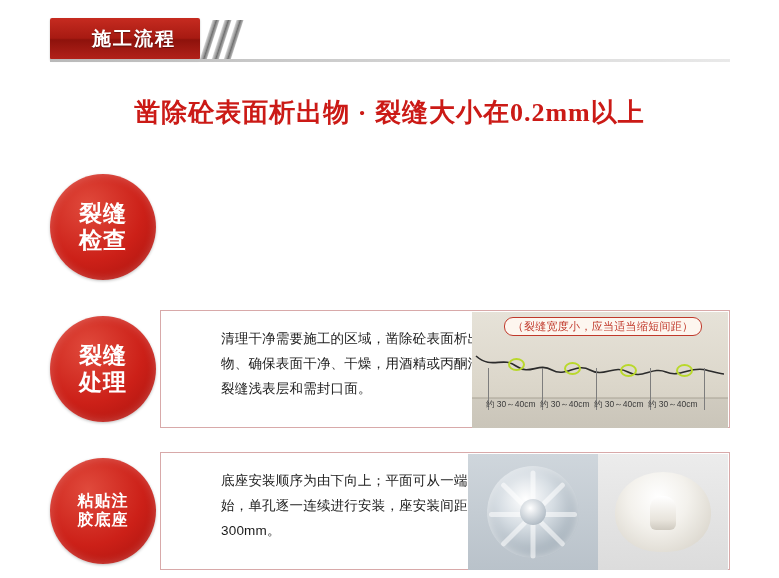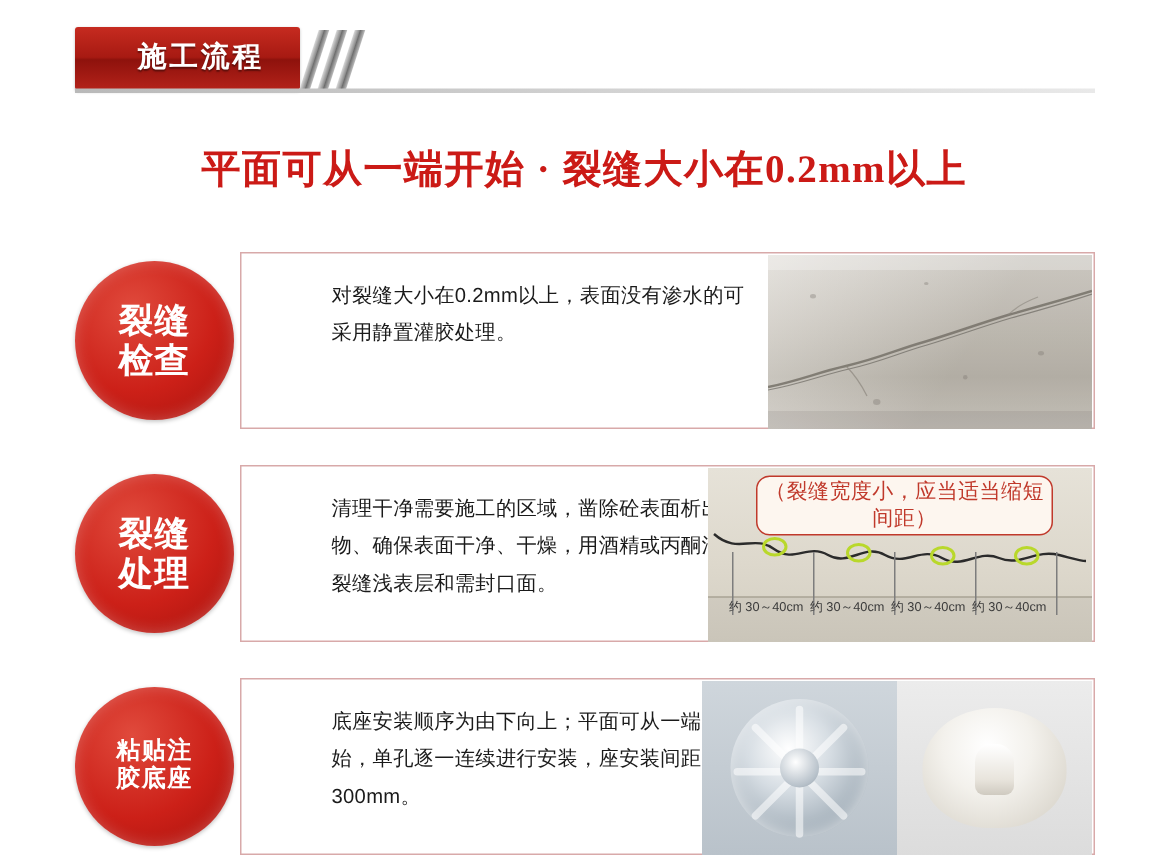--- a/index.html
+++ b/index.html
@@ -172,21 +172,21 @@
     right: 1px;
     width: 256px;
     background: linear-gradient(to bottom, #e6e2d8 0%, #ddd8cc 55%, #d3cec1 100%);
   }
   .photo2-caption {
     position: absolute;
     left: 32px;
     top: 5px;
     width: 196px;
     text-align: center;
-    font-size: 14px;
+    font-size: 11px;
     color: #c0392b;
     border: 1px solid #c0392b;
     border-radius: 9px;
     padding: 1px 0;
     background: #fdf6ef;
     letter-spacing: 0.3px;
   }
   .dim-label {
     position: absolute;
     bottom: 17px;
@@ -269,46 +269,28 @@
   <div class="header-tab"></div>
   <div class="header-tab-text">施工流程</div>
   <div class="header-slashes">
     <div class="slash s1"></div>
     <div class="slash s2"></div>
     <div class="slash s3"></div>
   </div>
 </div>
 <div class="header-rule"></div>
 
-<div class="main-title">平面可从一端开始 · 裂缝大小在0.2mm以上</div>
+<div class="main-title">凿除砼表面析出物 · 裂缝大小在0.2mm以上</div>
 
 <div class="step s1">
   <div class="badge">
     <span>
       <span>裂缝</span><br>
       <span>检查</span>
     </span>
-  </div>
-  <div class="panel">
-    <div class="panel-text">对裂缝大小在0.2mm以上，表面没有渗水的可采用静置灌胶处理。</div>
-    <div class="photo photo1">
-      <svg class="crackline" width="216" height="116" viewBox="0 0 216 116">
-        <path d="M0,88 C20,84 34,78 52,74 C74,69 86,63 104,58 C124,52 140,46 160,40 C178,35 196,30 216,24" stroke="#7a756d" stroke-width="1.6" fill="none" opacity="0.9"></path>
-        <path d="M0,90 C22,86 36,80 54,76 C76,71 88,65 106,60 C126,54 142,48 162,42 C180,37 198,32 216,26" stroke="#5e5a54" stroke-width="0.8" fill="none" opacity="0.6"></path>
-        <path d="M52,74 C58,80 62,86 66,94" stroke="#8b867d" stroke-width="0.8" fill="none" opacity="0.7"></path>
-        <path d="M160,40 C166,34 172,31 180,28" stroke="#8b867d" stroke-width="0.8" fill="none" opacity="0.6"></path>
-        <rect x="0" y="0" width="216" height="10" fill="rgba(255,255,255,0.28)"></rect>
-        <rect x="0" y="104" width="216" height="12" fill="rgba(90,86,80,0.12)"></rect>
-      </svg>
-      <div class="speck" style="left:28px;top:26px;width:4px;height:3px;"></div>
-      <div class="speck" style="left:70px;top:96px;width:5px;height:4px;"></div>
-      <div class="speck" style="left:130px;top:80px;width:3px;height:3px;"></div>
-      <div class="speck" style="left:180px;top:64px;width:4px;height:3px;"></div>
-      <div class="speck" style="left:104px;top:18px;width:3px;height:2px;"></div>
-    </div>
   </div>
 </div>
 
 <div class="step s2">
   <div class="badge">
     <span>
       <span>裂缝</span><br>
       <span>处理</span>
     </span>
   </div>

